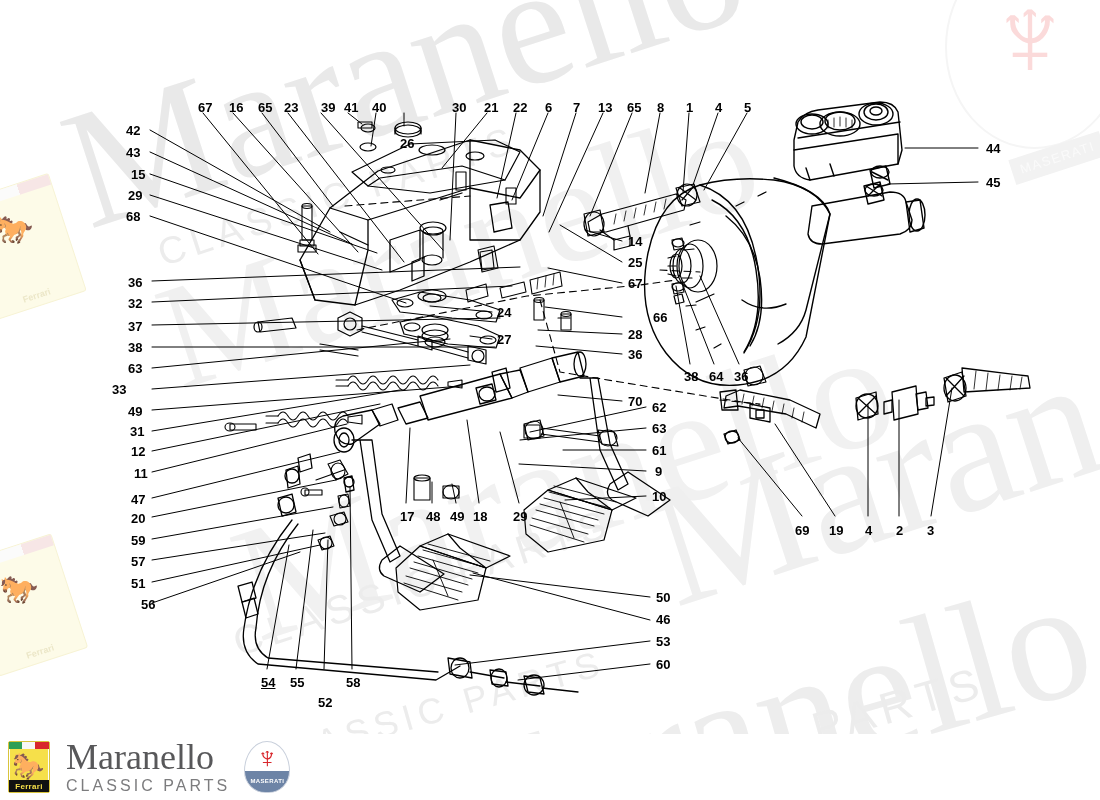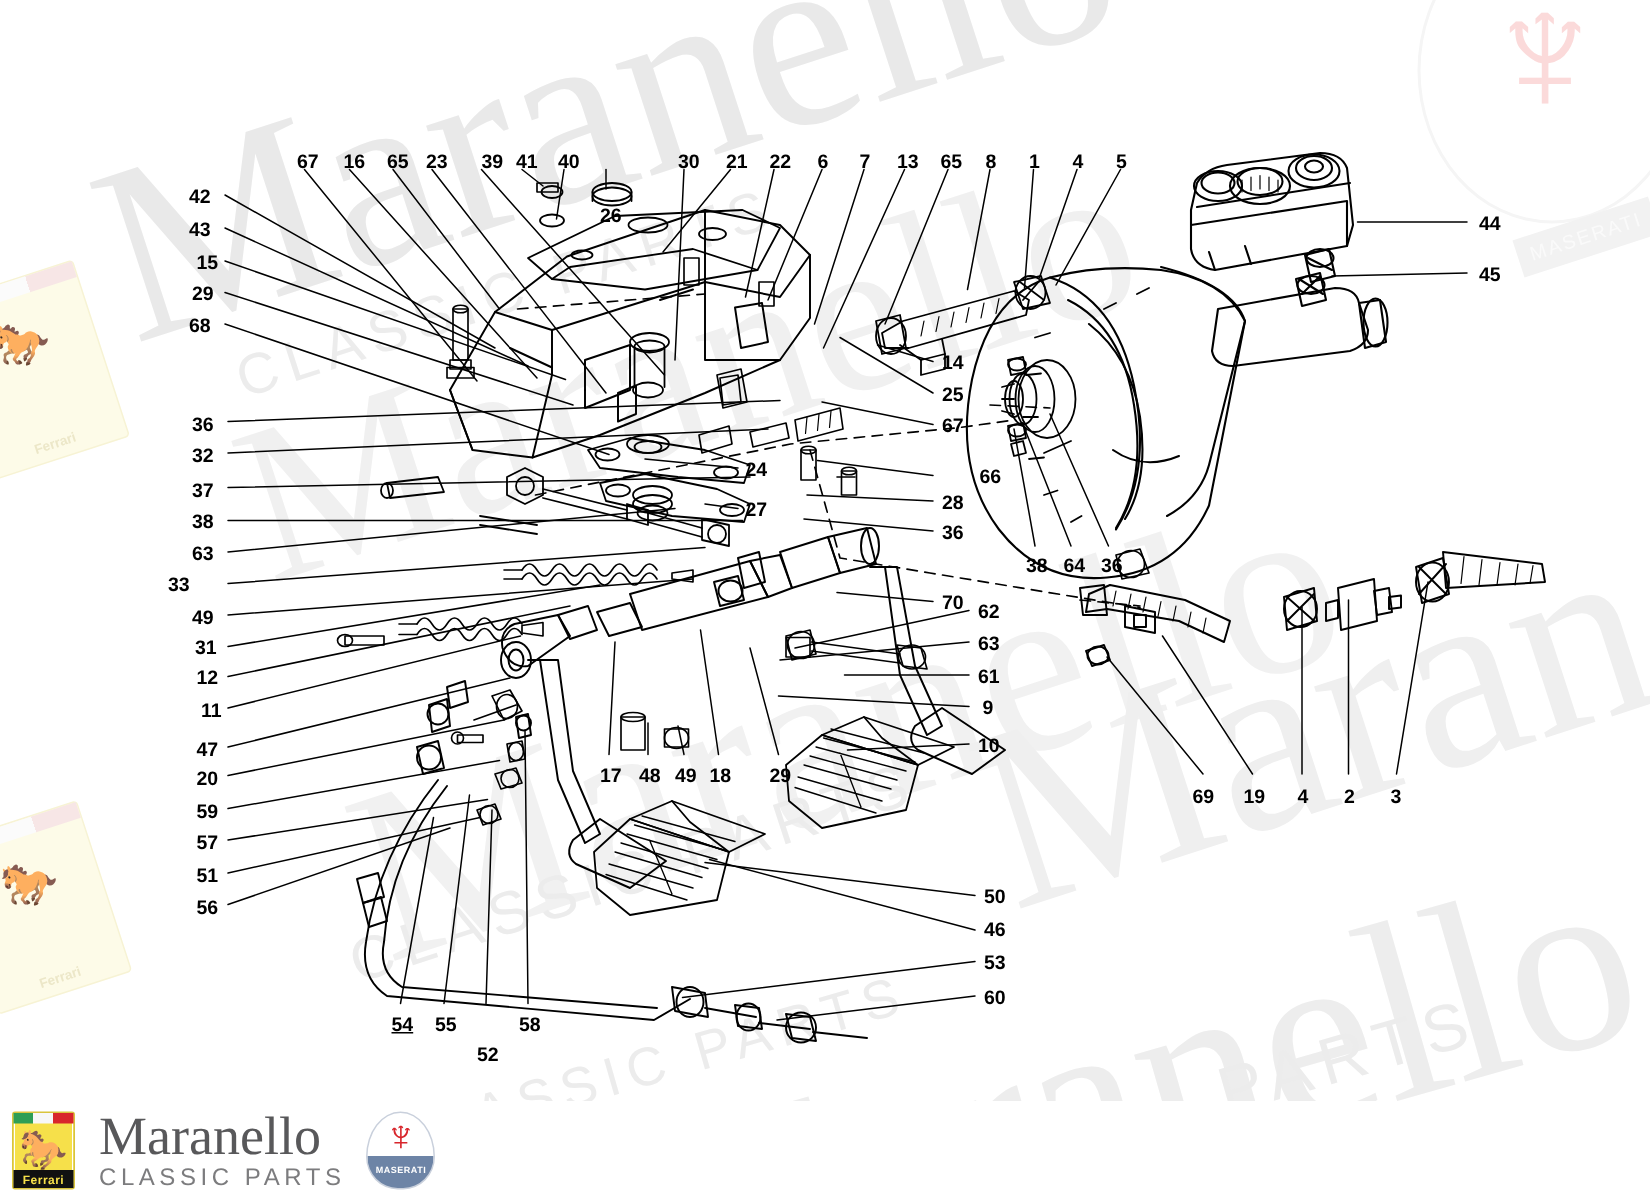--- a/index.html
+++ b/index.html
@@ -567,21 +567,21 @@
     <span class="lbl" style="left:112px;top:383px;">33</span>
     <span class="lbl" style="left:128px;top:405px;">49</span>
     <span class="lbl" style="left:130px;top:425px;">31</span>
     <span class="lbl" style="left:131px;top:445px;">12</span>
     <span class="lbl" style="left:134px;top:467px;">11</span>
     <span class="lbl" style="left:131px;top:493px;">47</span>
     <span class="lbl" style="left:131px;top:512px;">20</span>
     <span class="lbl" style="left:131px;top:534px;">59</span>
     <span class="lbl" style="left:131px;top:555px;">57</span>
     <span class="lbl" style="left:131px;top:577px;">51</span>
-    <span class="lbl" style="left:131px;top:598px;text-align:right;">56</span>
+    <span class="lbl" style="left:141px;top:598px;text-align:right;">56</span>
 
     <span class="lbl" style="left:628px;top:235px;">14</span>
     <span class="lbl" style="left:628px;top:256px;">25</span>
     <span class="lbl" style="left:628px;top:277px;">67</span>
     <span class="lbl" style="left:653px;top:311px;">66</span>
     <span class="lbl" style="left:628px;top:328px;">28</span>
     <span class="lbl" style="left:628px;top:348px;">36</span>
     <span class="lbl" style="left:628px;top:395px;">70</span>
     <span class="lbl" style="left:652px;top:401px;">62</span>
     <span class="lbl" style="left:652px;top:422px;">63</span>

